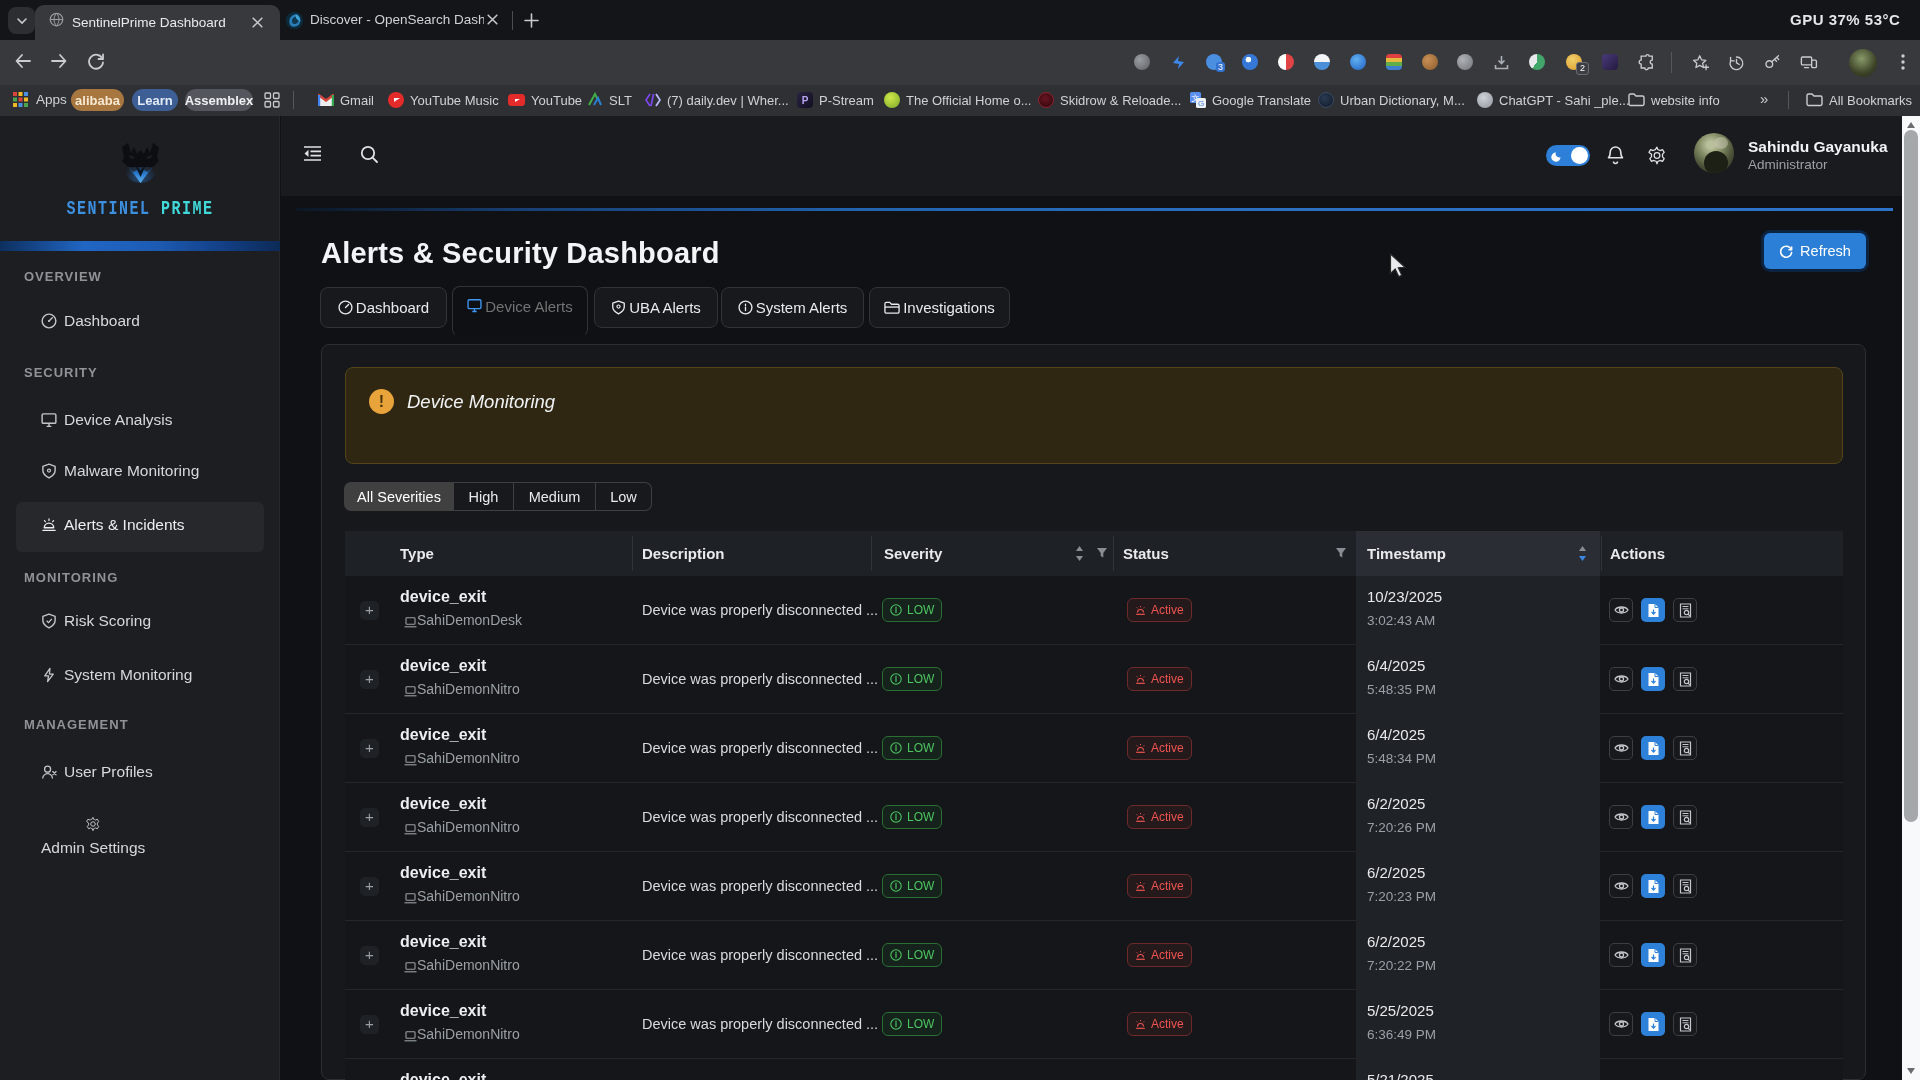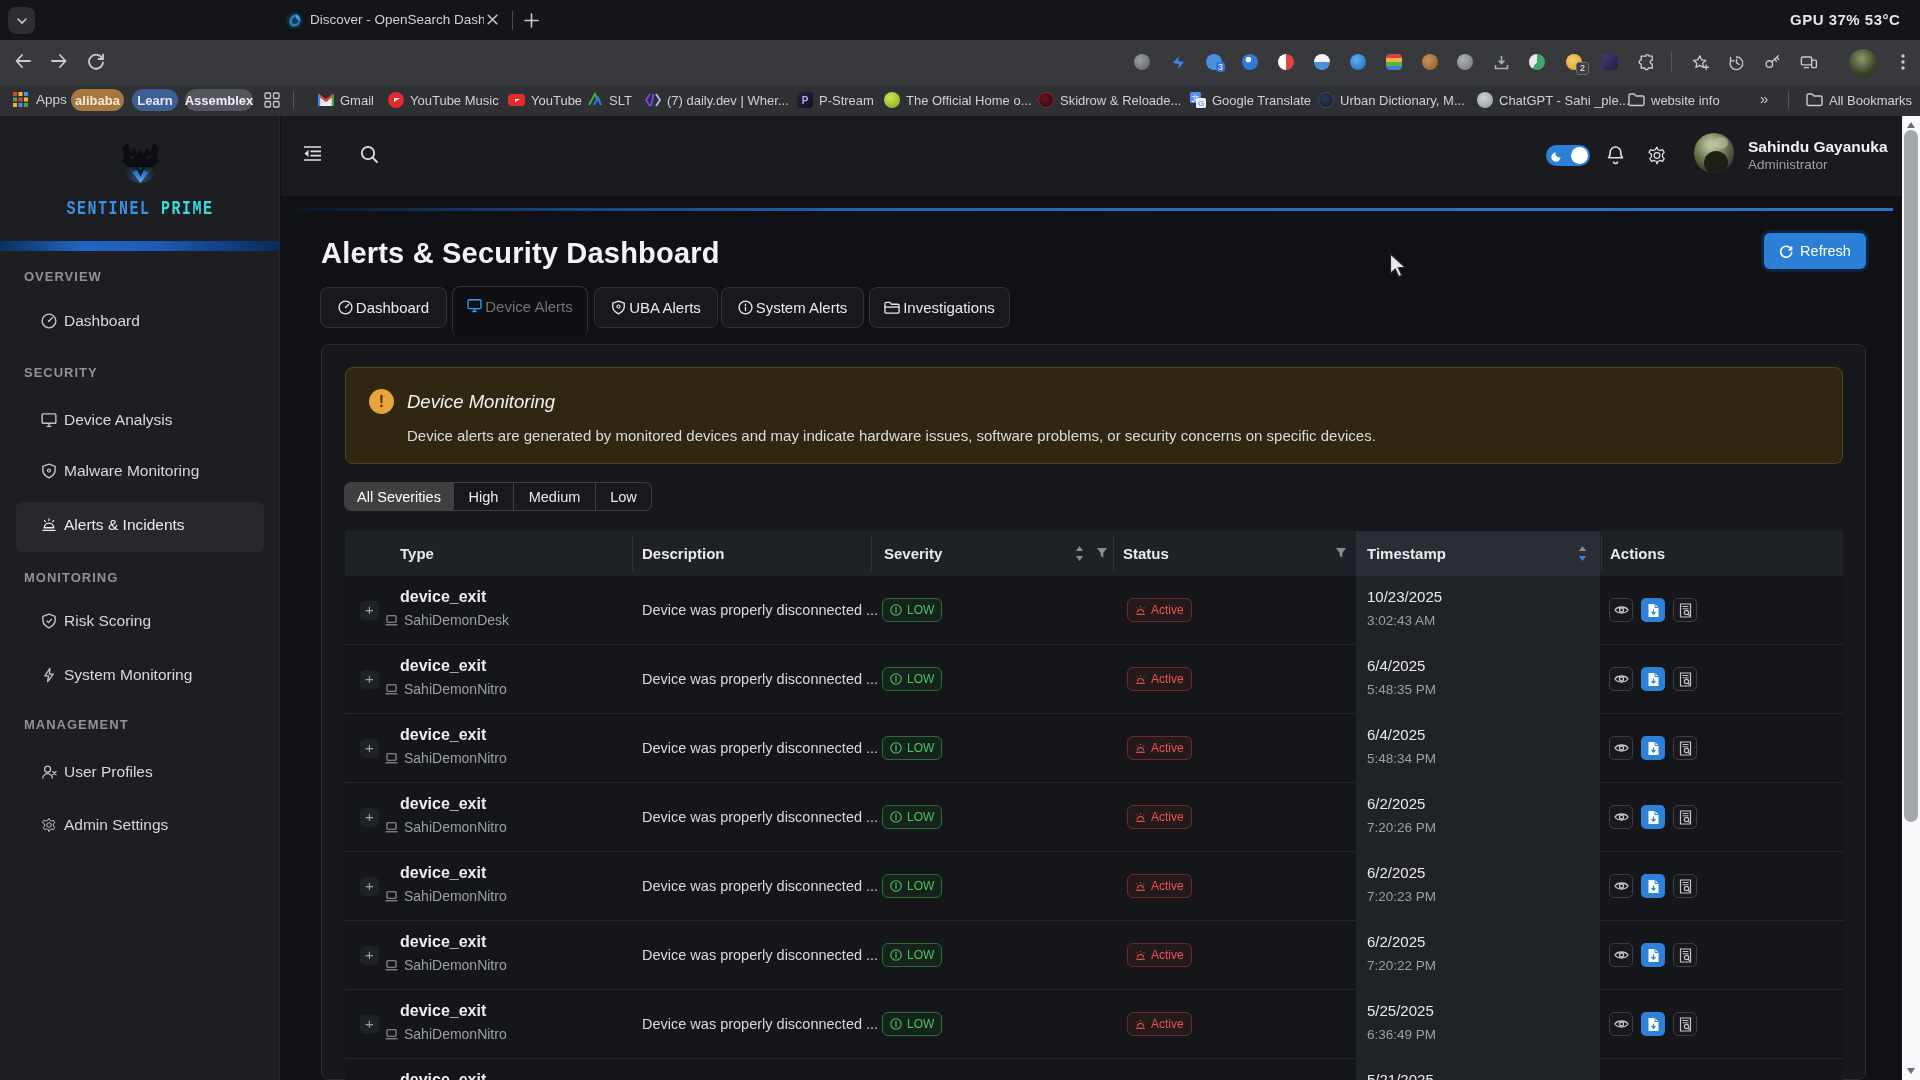--- a/index.html
+++ b/index.html
@@ -21,36 +21,46 @@
 .navlabel { position:absolute; left:24px; color:#8f9398; font-size:13px; font-weight:bold; letter-spacing:1px; }
 .navitem { position:absolute; left:41px; color:#d6d9db; font-size:15.5px; display:flex; align-items:center; gap:7px; }
 .navicon { width:16px; height:16px; flex:0 0 16px; }
 
 .tabbtn { position:absolute; top:171px; height:41px; background:#17191d; border:1px solid #303339; border-radius:8px; color:#e8eaec; font-size:15px; display:flex; align-items:center; justify-content:center; gap:3px; }
 .th { position:absolute; color:#e8eaec; font-size:15px; font-weight:bold; }
 .rw { position:absolute; left:345px; width:1498px; height:69px; background:#141619; border-bottom:1px solid #24272c; }
 .tss { position:absolute; left:1011px; top:0; width:244px; height:69px; background:#1f2227; }
 .plus { position:absolute; left:15px; top:25px; width:19px; height:19px; border-radius:5px; background:#1e2125; color:#9ba0a5; font-size:15px; line-height:18px; text-align:center; }
 .typ { position:absolute; left:55px; top:12px; font-size:16px; font-weight:bold; color:#eceef0; }
-.sub { position:absolute; left:40px; top:36px; font-size:14px; color:#9aa0a6; display:flex; align-items:center; gap:6px; }
+.sub { position:absolute; left:59px; top:36px; font-size:14px; color:#9aa0a6; display:flex; align-items:flex-end; gap:0; }
 .dsc { position:absolute; left:297px; top:26px; font-size:14.5px; color:#d8dbde; }
 .dte { position:absolute; left:1022px; top:12px; font-size:15px; color:#e8eaec; }
 .tme { position:absolute; left:1022px; top:37px; font-size:13.5px; color:#9aa0a6; }
 .pillg { position:absolute; left:537px; top:22px; height:24px; border:1px solid #2a6e34; background:rgba(46,160,67,.1); border-radius:6px; color:#4cc460; font-size:12px; display:flex; align-items:center; padding:0 7px; gap:5px; }
 .pillr { position:absolute; left:782px; top:22px; height:24px; border:1px solid #6e2a2a; background:rgba(248,81,73,.07); border-radius:6px; color:#ef5350; font-size:12px; display:flex; align-items:center; padding:0 7px; gap:5px; }
 .abtn { position:absolute; top:22px; width:24px; height:24px; border-radius:5px; border:1px solid #3b3f45; background:#17191d; display:flex; align-items:center; justify-content:center; }
 .abtn.blue { background:#2e81d8; border:none; }
 </style>
 </head>
 <body>
 
 <div id="tabbar">
   <div class="abs" style="left:8px;top:7px;width:27px;height:27px;background:#2c2e32;border-radius:8px;color:#c8cacd;display:flex;align-items:center;justify-content:center;">
     <svg width="12" height="12" viewBox="0 0 12 12">
         <path d="M2 4 L6 8 L10 4" stroke="#c8cacd" stroke-width="1.6" fill="none" stroke-linecap="round"></path>
+      </svg>
+  </div>
+  <div class="tab1">
+    <svg class="abs" style="left:14px;top:7px;" width="15" height="15" viewBox="0 0 18 18">
+        <circle cx="9" cy="9" r="7.5" fill="none" stroke="#9a9da2" stroke-width="1.5"></circle>
+        <path d="M1.5 9 H16.5 M9 1.5 C5 6 5 12 9 16.5 M9 1.5 C13 6 13 12 9 16.5" stroke="#9a9da2" stroke-width="1.2" fill="none"></path>
+      </svg>
+    <span class="abs" style="left:37px;top:10px;font-size:13.5px;color:#e8eaec;white-space:nowrap;">SentinelPrime Dashboard</span>
+    <svg class="abs" style="left:216px;top:11px;" width="13" height="13" viewBox="0 0 12 12">
+        <path d="M2 2 L10 10 M10 2 L2 10" stroke="#c8cacd" stroke-width="1.4" stroke-linecap="round"></path>
       </svg>
   </div>
   <svg class="abs" style="left:285px;top:11px;" width="19" height="19" viewBox="0 0 24 24">
       <circle cx="12" cy="12" r="11" fill="#0d2a3a"></circle>
       <path d="M6 16 C4 10 8 4 15 4 C20 7 21 13 17 18 C12 21 7 20 6 16 Z" fill="#2b7fb8"></path>
       <path d="M9 14 C8 9 12 6 17 7 C19 10 18 14 14 16 C11 17 9 16 9 14 Z" fill="#0f3a52"></path>
       <path d="M13 4 C17 5 20 9 19 14 L14 9 Z" fill="#3fa3d8"></path>
     </svg>
   <span class="abs" style="left:310px;top:12px;font-size:13.5px;color:#cfd2d5;white-space:nowrap;width:174px;overflow:hidden;display:inline-block;">Discover - OpenSearch Dashbo</span>
   <svg class="abs" style="left:486px;top:13px;" width="13" height="13" viewBox="0 0 12 12">
@@ -331,21 +341,21 @@
     </div>
     <div class="navlabel" style="top:601px;">MANAGEMENT</div>
     <div class="navitem" style="top:647px;">
       <svg class="navicon" viewBox="0 0 17 17">
           <circle cx="7" cy="5.5" r="3.2" fill="none" stroke="#c2c6ca" stroke-width="1.4"></circle>
           <path d="M1.8 15.5 a5.2 5.2 0 0 1 10.4 0" fill="none" stroke="#c2c6ca" stroke-width="1.4"></path>
           <path d="M12.5 8 L16 11.5 M16 8 L12.5 11.5" stroke="#c2c6ca" stroke-width="1.3" stroke-linecap="round"></path>
         </svg>
       <span>User Profiles</span>
     </div>
-    <div class="navitem" style="top:700px;">
+    <div class="navitem" style="top:700px;flex-direction:column;">
       <svg class="navicon" viewBox="0 0 24 24">
           <path d="M12 8.6 a3.4 3.4 0 1 0 0 6.8 a3.4 3.4 0 0 0 0 -6.8 Z M12 2 l1 3 a7.3 7.3 0 0 1 2.6 1.1 l3-1.2 2 3.4 -2.1 2.3 a7.3 7.3 0 0 1 0 2.8 l2.1 2.3 -2 3.4 -3 -1.2 a7.3 7.3 0 0 1 -2.6 1.1 l-1 3 l-1 -3 a7.3 7.3 0 0 1 -2.6 -1.1 l-3 1.2 -2 -3.4 2.1 -2.3 a7.3 7.3 0 0 1 0 -2.8 L2.4 8.3 l2 -3.4 3 1.2 A7.3 7.3 0 0 1 10 5 Z" fill="none" stroke="#c2c6ca" stroke-width="1.5" stroke-linejoin="round"></path>
         </svg>
       <span>Admin Settings</span>
     </div>
   </div>
   <div id="content">
     <div class="abs" style="left:295px;top:92px;width:1598px;height:3px;background:linear-gradient(90deg,#0b1622 0%,#173f74 14%,#2163ae 35%,#2a6fc2 60%,#2d73c8 100%);"></div>
     <div class="abs" style="left:321px;top:121px;font-size:29px;font-weight:bold;color:#f2f4f6;letter-spacing:.2px;">Alerts &amp; Security Dashboard</div>
     <div class="abs" style="left:1764px;top:117px;width:102px;height:36px;background:#2b7fd6;border-radius:6px;box-shadow:0 0 0 3px #0c2341;display:flex;align-items:center;justify-content:center;gap:7px;color:#fff;font-size:14.5px;">
@@ -390,21 +400,20 @@
           <path d="M1 6 H16" stroke="#e8eaec" stroke-width="1.4"></path>
         </svg>
       <span>Investigations</span>
     </div>
 
     <div class="abs" style="left:321px;top:228px;width:1545px;height:736px;background:#16181c;border:1px solid #2b2e33;border-radius:8px;"></div>
 
     <div class="abs" style="left:345px;top:251px;width:1498px;height:97px;background:#2f2712;border:1px solid #53441b;border-radius:8px;">
       <span class="abs" style="left:23px;top:21px;width:25px;height:25px;border-radius:50%;background:#e8a33b;color:#4a3509;font-weight:bold;font-size:16px;text-align:center;line-height:25px;">!</span>
       <span class="abs" style="left:61px;top:23px;font-size:18.5px;color:#f0f2f4;font-style:italic;">Device Monitoring</span>
-      <span class="abs" style="left:61px;top:59px;font-size:15px;color:#d9dcde;">Device alerts are generated by monitored devices and may indicate hardware issues, software problems, or security concerns on specific devices.</span>
     </div>
 
     <div class="abs" style="left:344px;top:366px;width:110px;height:29px;background:#404040;border-radius:7px 0 0 7px;color:#fff;font-size:14.5px;display:flex;align-items:center;justify-content:center;">All Severities</div>
     <div class="abs" style="left:454px;top:366px;width:60px;height:29px;background:#17191d;border:1px solid #3c4046;border-left:none;color:#e8eaec;font-size:14.5px;display:flex;align-items:center;justify-content:center;">High</div>
     <div class="abs" style="left:514px;top:366px;width:82px;height:29px;background:#17191d;border:1px solid #3c4046;border-left:none;color:#e8eaec;font-size:14.5px;display:flex;align-items:center;justify-content:center;">Medium</div>
     <div class="abs" style="left:596px;top:366px;width:56px;height:29px;background:#17191d;border:1px solid #3c4046;border-left:none;border-radius:0 7px 7px 0;color:#e8eaec;font-size:14.5px;display:flex;align-items:center;justify-content:center;">Low</div>
 
     <div class="abs" style="left:345px;top:415px;width:1498px;height:45px;background:#1e2125;">
       <div class="abs" style="left:1011px;top:0;width:244px;height:45px;background:#2a2d33;"></div>
       <div class="abs" style="left:287px;top:5px;width:1px;height:35px;background:#31353b;"></div>

